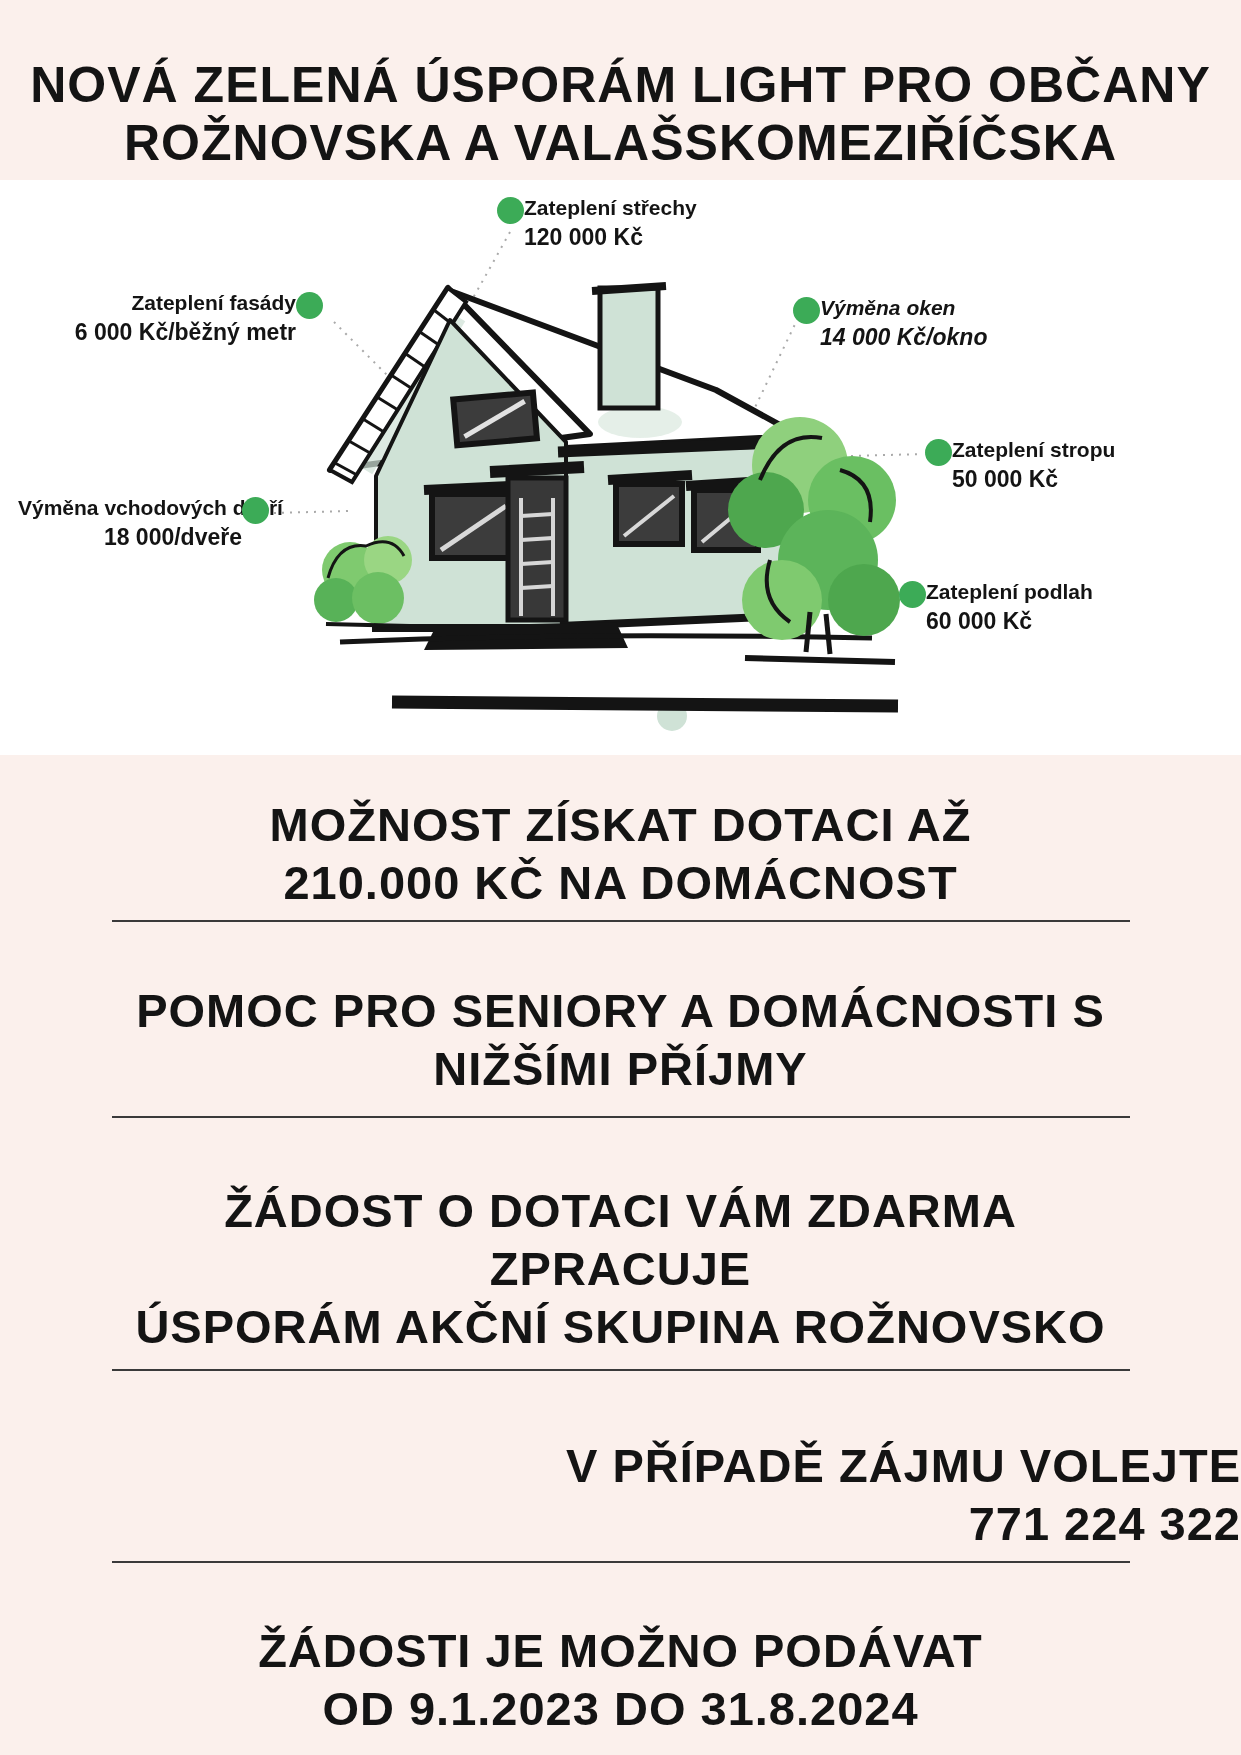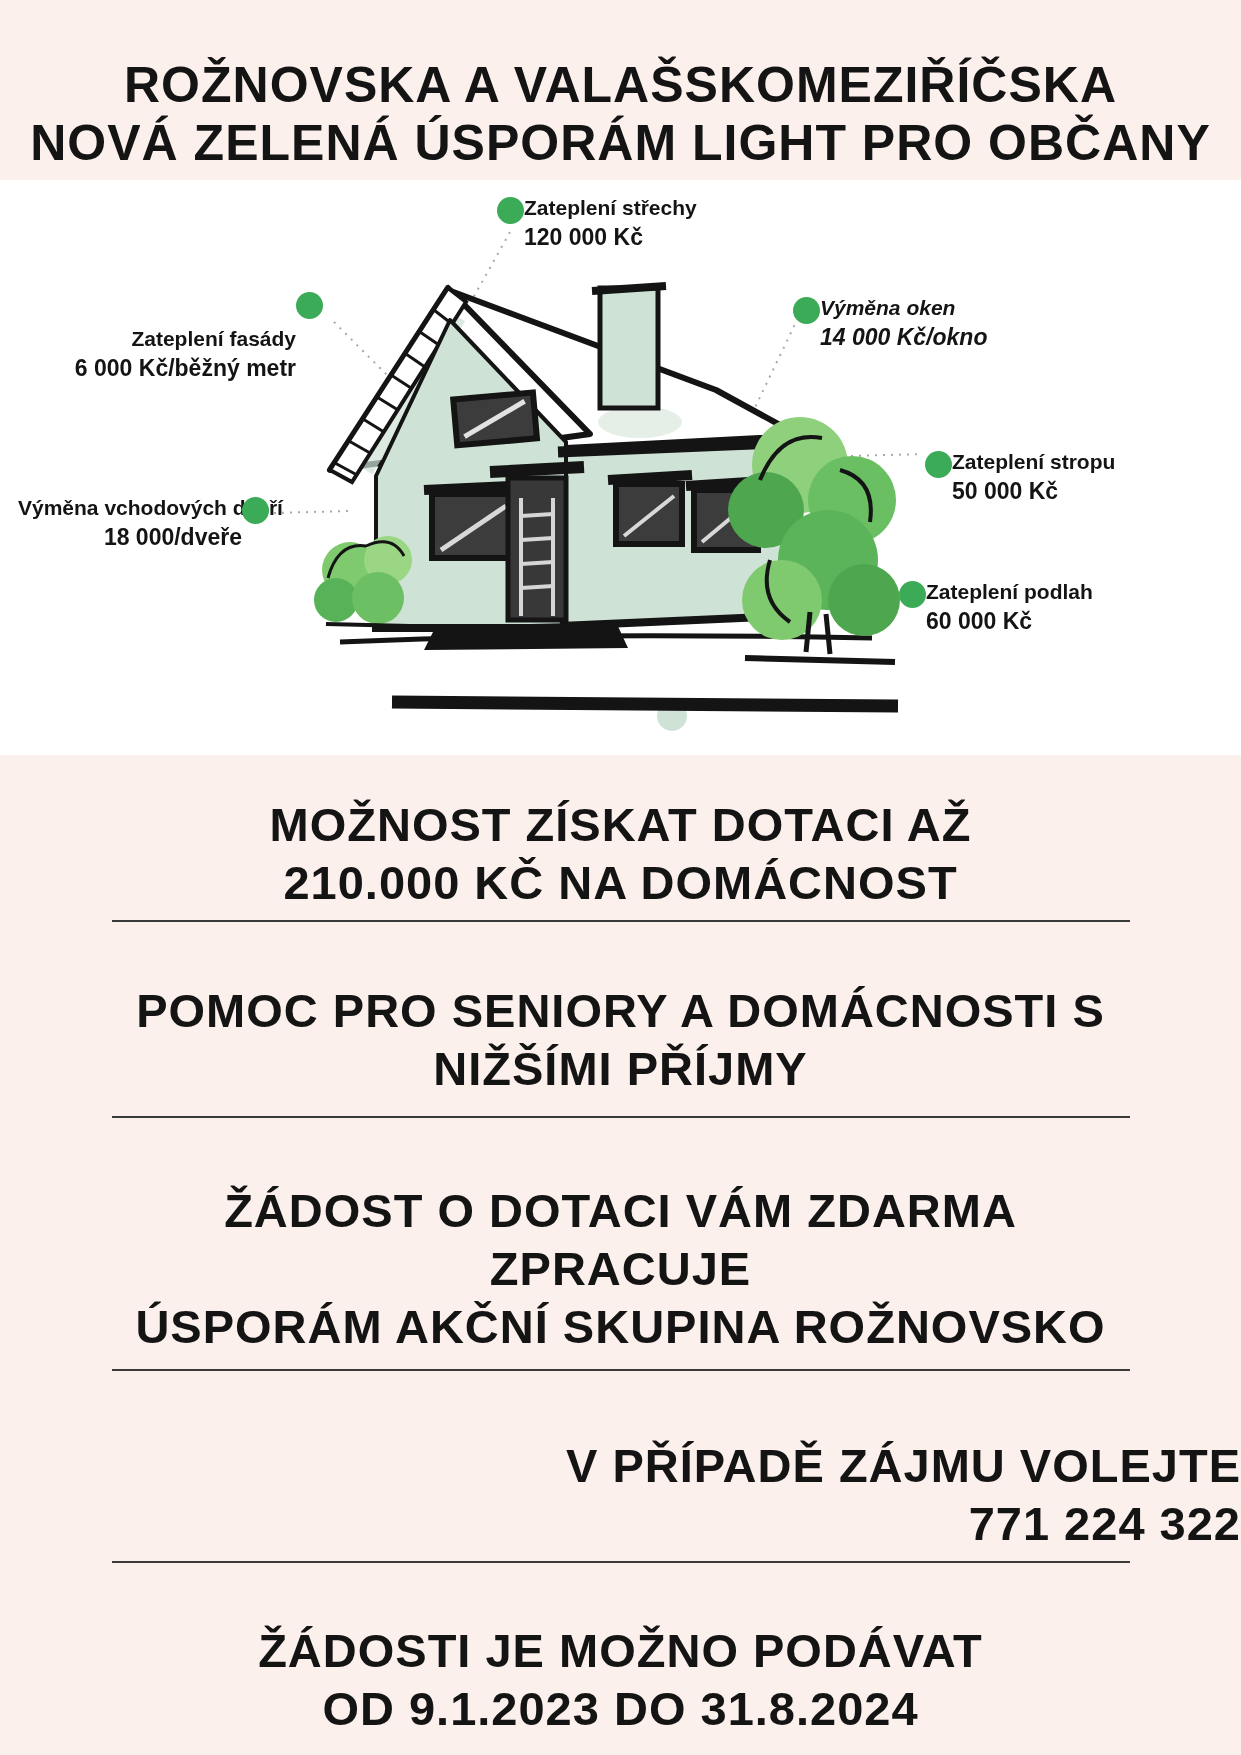--- a/index.html
+++ b/index.html
@@ -35,22 +35,22 @@
     position:absolute; left:112px; width:1018px; height:0;
     border-top:2px solid #3a3a3a;
   }
 </style>
 </head>
 <body>
 
 <div class="poster">
 
   <div class="title">
+    <div>NOVÁ ZELENÁ ÚSPORÁM LIGHT PRO OBČANY</div>
     <div>ROŽNOVSKA A VALAŠSKOMEZIŘÍČSKA</div>
-    <div>NOVÁ ZELENÁ ÚSPORÁM LIGHT PRO OBČANY</div>
   </div>
 
   <div class="panel"></div>
 
   <svg class="house" width="1241" height="575" viewBox="0 0 1241 575">
 
     <g stroke="#a9a9a9" stroke-width="2" stroke-dasharray="2 6" fill="none">
       <path d="M510,52 L463,136"></path>
       <path d="M334,142 L406,214"></path>
       <path d="M798,138 L748,242"></path>
@@ -159,36 +159,36 @@
 
   <div class="callout" style="left:497px; top:194px;">
     <span class="dot"></span>
     <span class="txt">
       <span class="lbl">Zateplení střechy</span>
       <span class="val">120 000 Kč</span>
     </span>
   </div>
 
   <div class="callout right-text" style="left:58px; top:289px;">
-    <span class="txt" style="width:238px;margin-top:36px;">
+    <span class="txt" style="width:238px;">
       <span class="lbl">Zateplení fasády</span>
       <span class="val">6 000 Kč/běžný metr</span>
     </span>
     <span class="dot"></span>
   </div>
 
   <div class="callout" style="left:793px; top:294px;font-style:italic;">
     <span class="dot"></span>
     <span class="txt">
       <span class="lbl">Výměna oken</span>
       <span class="val">14 000 Kč/okno</span>
     </span>
   </div>
 
-  <div class="callout" style="left:925px; top:436px;margin-top:12px;">
+  <div class="callout" style="left:925px; top:436px;">
     <span class="dot"></span>
     <span class="txt">
       <span class="lbl">Zateplení stropu</span>
       <span class="val">50 000 Kč</span>
     </span>
   </div>
 
   <div class="callout right-text" style="left:18px; top:494px;">
     <span class="txt" style="width:224px;">
       <span class="lbl">Výměna vchodových dveří</span>

